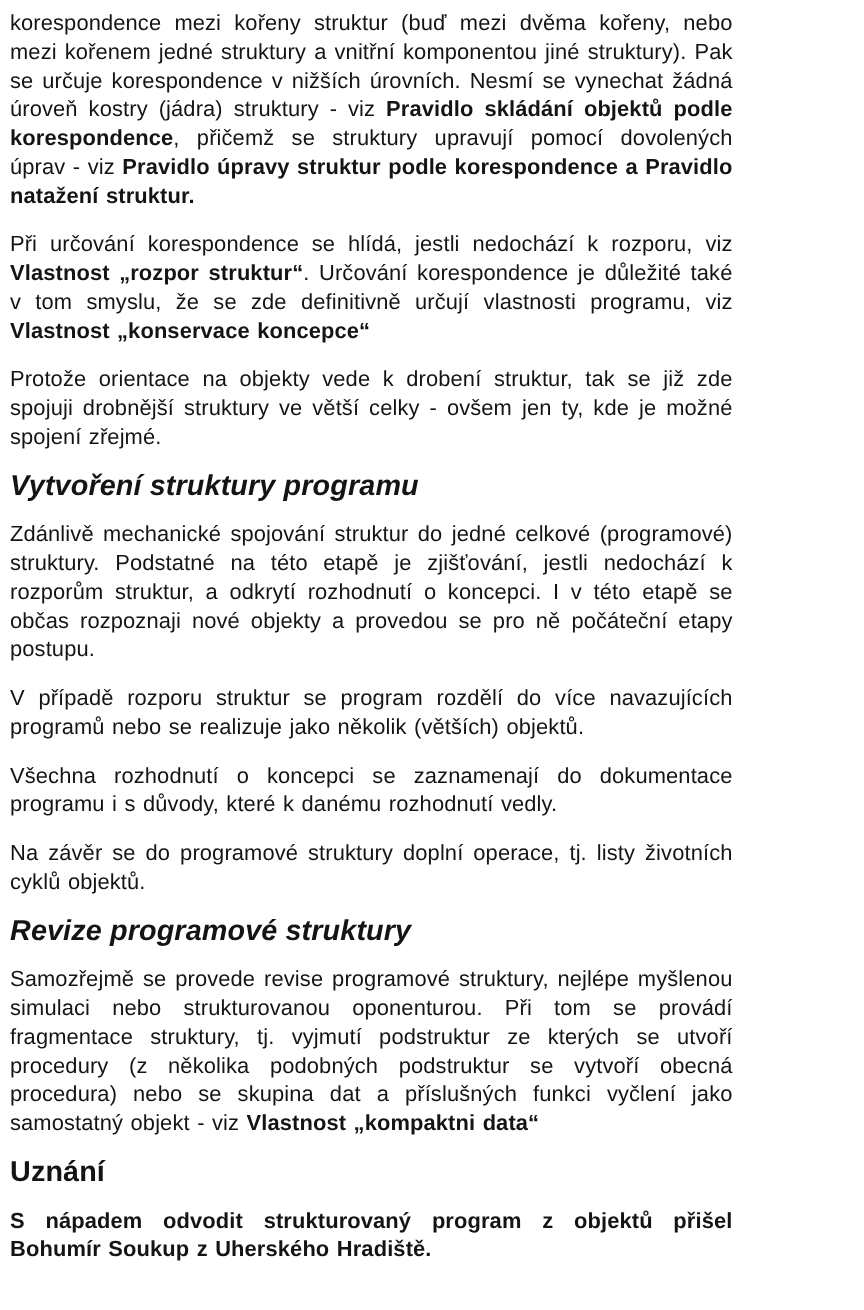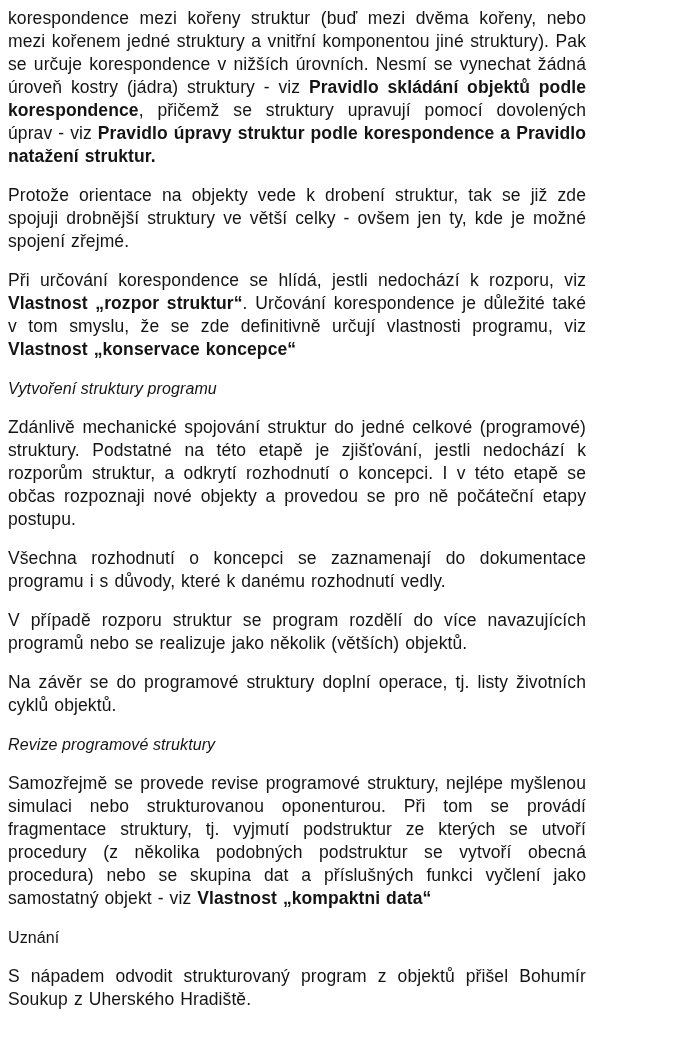--- a/index.html
+++ b/index.html
@@ -24,46 +24,47 @@
   .doc-content p.para {
     margin: 0 0 16px 0;
     font-size: 17.5px;
     line-height: 23px;
     text-align: justify;
     letter-spacing: 0.1px;
     word-spacing: 1px;
   }
   .doc-content p.para:last-child {
     margin-bottom: 12px;
+    font-weight: bold;
   }
   .doc-content .bold {
     font-weight: 700;
   }
   .doc-content h2.heading {
     margin: 0 0 16px 0;
-    font-size: 16px;
+    font-size: 23px;
     line-height: 23px;
-    font-weight: 400;
+    font-weight: 700;
     letter-spacing: 0.1px;
   }
   .doc-content h2.heading.italic {
     font-style: italic;
   }
 </style>
 </head>
 <body>
 
 <div class="page">
   <div id="doc" class="doc-content">
       <p class="para"><span>korespondence mezi kořeny struktur (buď mezi dvěma kořeny, nebo mezi kořenem jedné struktury a vnitřní komponentou jiné struktury). Pak se určuje korespondence v nižších úrovních. Nesmí se vynechat žádná úroveň kostry (jádra) struktury - viz </span><span class="bold">Pravidlo skládání objektů podle korespondence</span><span>, přičemž se struktury upravují pomocí dovolených úprav  - viz </span><span class="bold">Pravidlo úpravy struktur podle korespondence a Pravidlo natažení struktur.</span></p>
+      <p class="para"><span>Při určování korespondence se hlídá, jestli nedochází k rozporu, viz </span><span class="bold">Vlastnost „rozpor struktur“</span><span>. Určování korespondence je důležité také v tom smyslu, že se zde definitivně určují vlastnosti programu, viz </span><span class="bold">Vlastnost „konservace koncepce“</span></p>
       <p class="para"><span>Protože orientace na objekty vede k drobení struktur, tak se již zde spojuji drobnější struktury ve větší celky - ovšem jen ty, kde je možné spojení zřejmé.</span></p>
-      <p class="para"><span>Při určování korespondence se hlídá, jestli nedochází k rozporu, viz </span><span class="bold">Vlastnost „rozpor struktur“</span><span>. Určování korespondence je důležité také v tom smyslu, že se zde definitivně určují vlastnosti programu, viz </span><span class="bold">Vlastnost „konservace koncepce“</span></p>
       <h2 class="heading italic">Vytvoření struktury programu</h2>
       <p class="para"><span>Zdánlivě mechanické spojování struktur do jedné celkové (programové) struktury. Podstatné na této etapě je zjišťování, jestli nedochází k rozporům struktur, a odkrytí rozhodnutí o koncepci. I v této etapě se občas rozpoznaji nové objekty a provedou se pro ně počáteční etapy postupu.</span></p>
+      <p class="para"><span>V případě rozporu struktur se program rozdělí do více navazujících programů nebo se realizuje jako několik (větších) objektů.</span></p>
       <p class="para"><span>Všechna rozhodnutí o koncepci se zaznamenají do dokumentace programu i s důvody, které k danému rozhodnutí vedly.</span></p>
-      <p class="para"><span>V případě rozporu struktur se program rozdělí do více navazujících programů nebo se realizuje jako několik (větších) objektů.</span></p>
       <p class="para"><span>Na závěr se do programové struktury doplní operace, tj. listy životních cyklů objektů.</span></p>
       <h2 class="heading italic">Revize programové struktury</h2>
       <p class="para"><span>Samozřejmě se provede revise programové struktury, nejlépe myšlenou simulaci nebo strukturovanou oponenturou. Při tom se provádí fragmentace struktury, tj. vyjmutí podstruktur ze kterých se utvoří procedury (z několika podobných podstruktur se vytvoří obecná procedura) nebo se skupina dat a příslušných funkci vyčlení jako samostatný objekt - viz </span><span class="bold">Vlastnost „kompaktni data“</span></p>
       <h2 class="heading">Uznání</h2>
       <p class="para"><span>S nápadem odvodit strukturovaný program z objektů přišel Bohumír Soukup z Uherského Hradiště.</span></p>
     </div>
 </div>
 
 </body></html>

